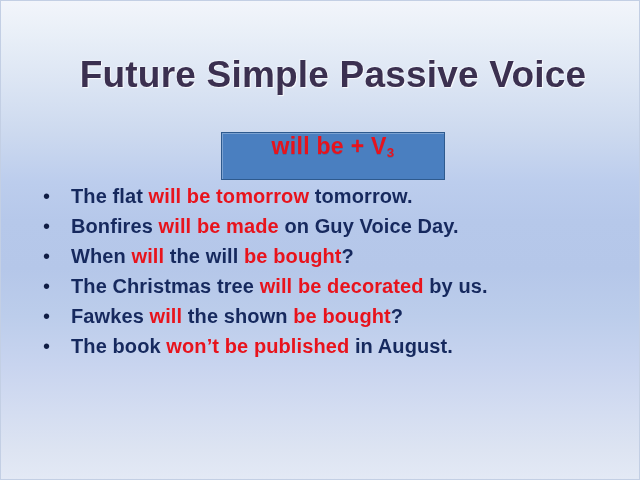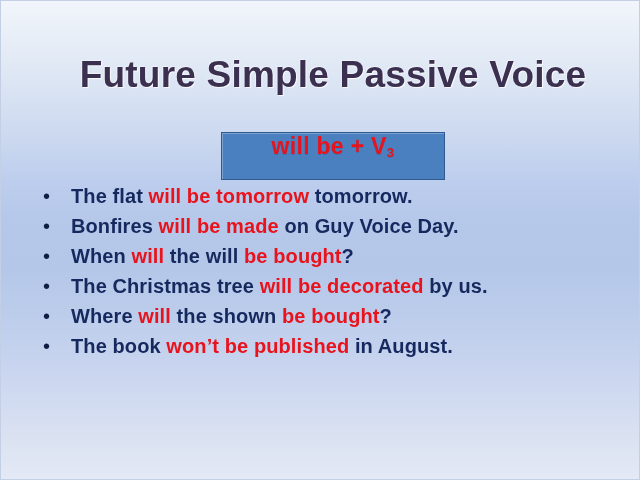--- a/index.html
+++ b/index.html
@@ -144,21 +144,21 @@
       <div class="bullet-row">
         <span class="bullet-dot">•</span>
         <span class="bullet-text"><span>When </span><span class="hl">will</span><span> the will </span><span class="hl">be bought</span><span>?</span></span>
       </div>
       <div class="bullet-row">
         <span class="bullet-dot">•</span>
         <span class="bullet-text"><span>The Christmas tree </span><span class="hl">will be decorated</span><span> by us.</span></span>
       </div>
       <div class="bullet-row">
         <span class="bullet-dot">•</span>
-        <span class="bullet-text"><span>Where </span><span class="hl">will</span><span> the shown </span><span class="hl">be bought</span><span>?</span></span>
+        <span class="bullet-text"><span>Fawkes </span><span class="hl">will</span><span> the shown </span><span class="hl">be bought</span><span>?</span></span>
       </div>
       <div class="bullet-row">
         <span class="bullet-dot">•</span>
         <span class="bullet-text"><span>The book </span><span class="hl">won’t be published</span><span> in August.</span></span>
       </div>
     </div>
 
 </div>
 
 </body></html>

